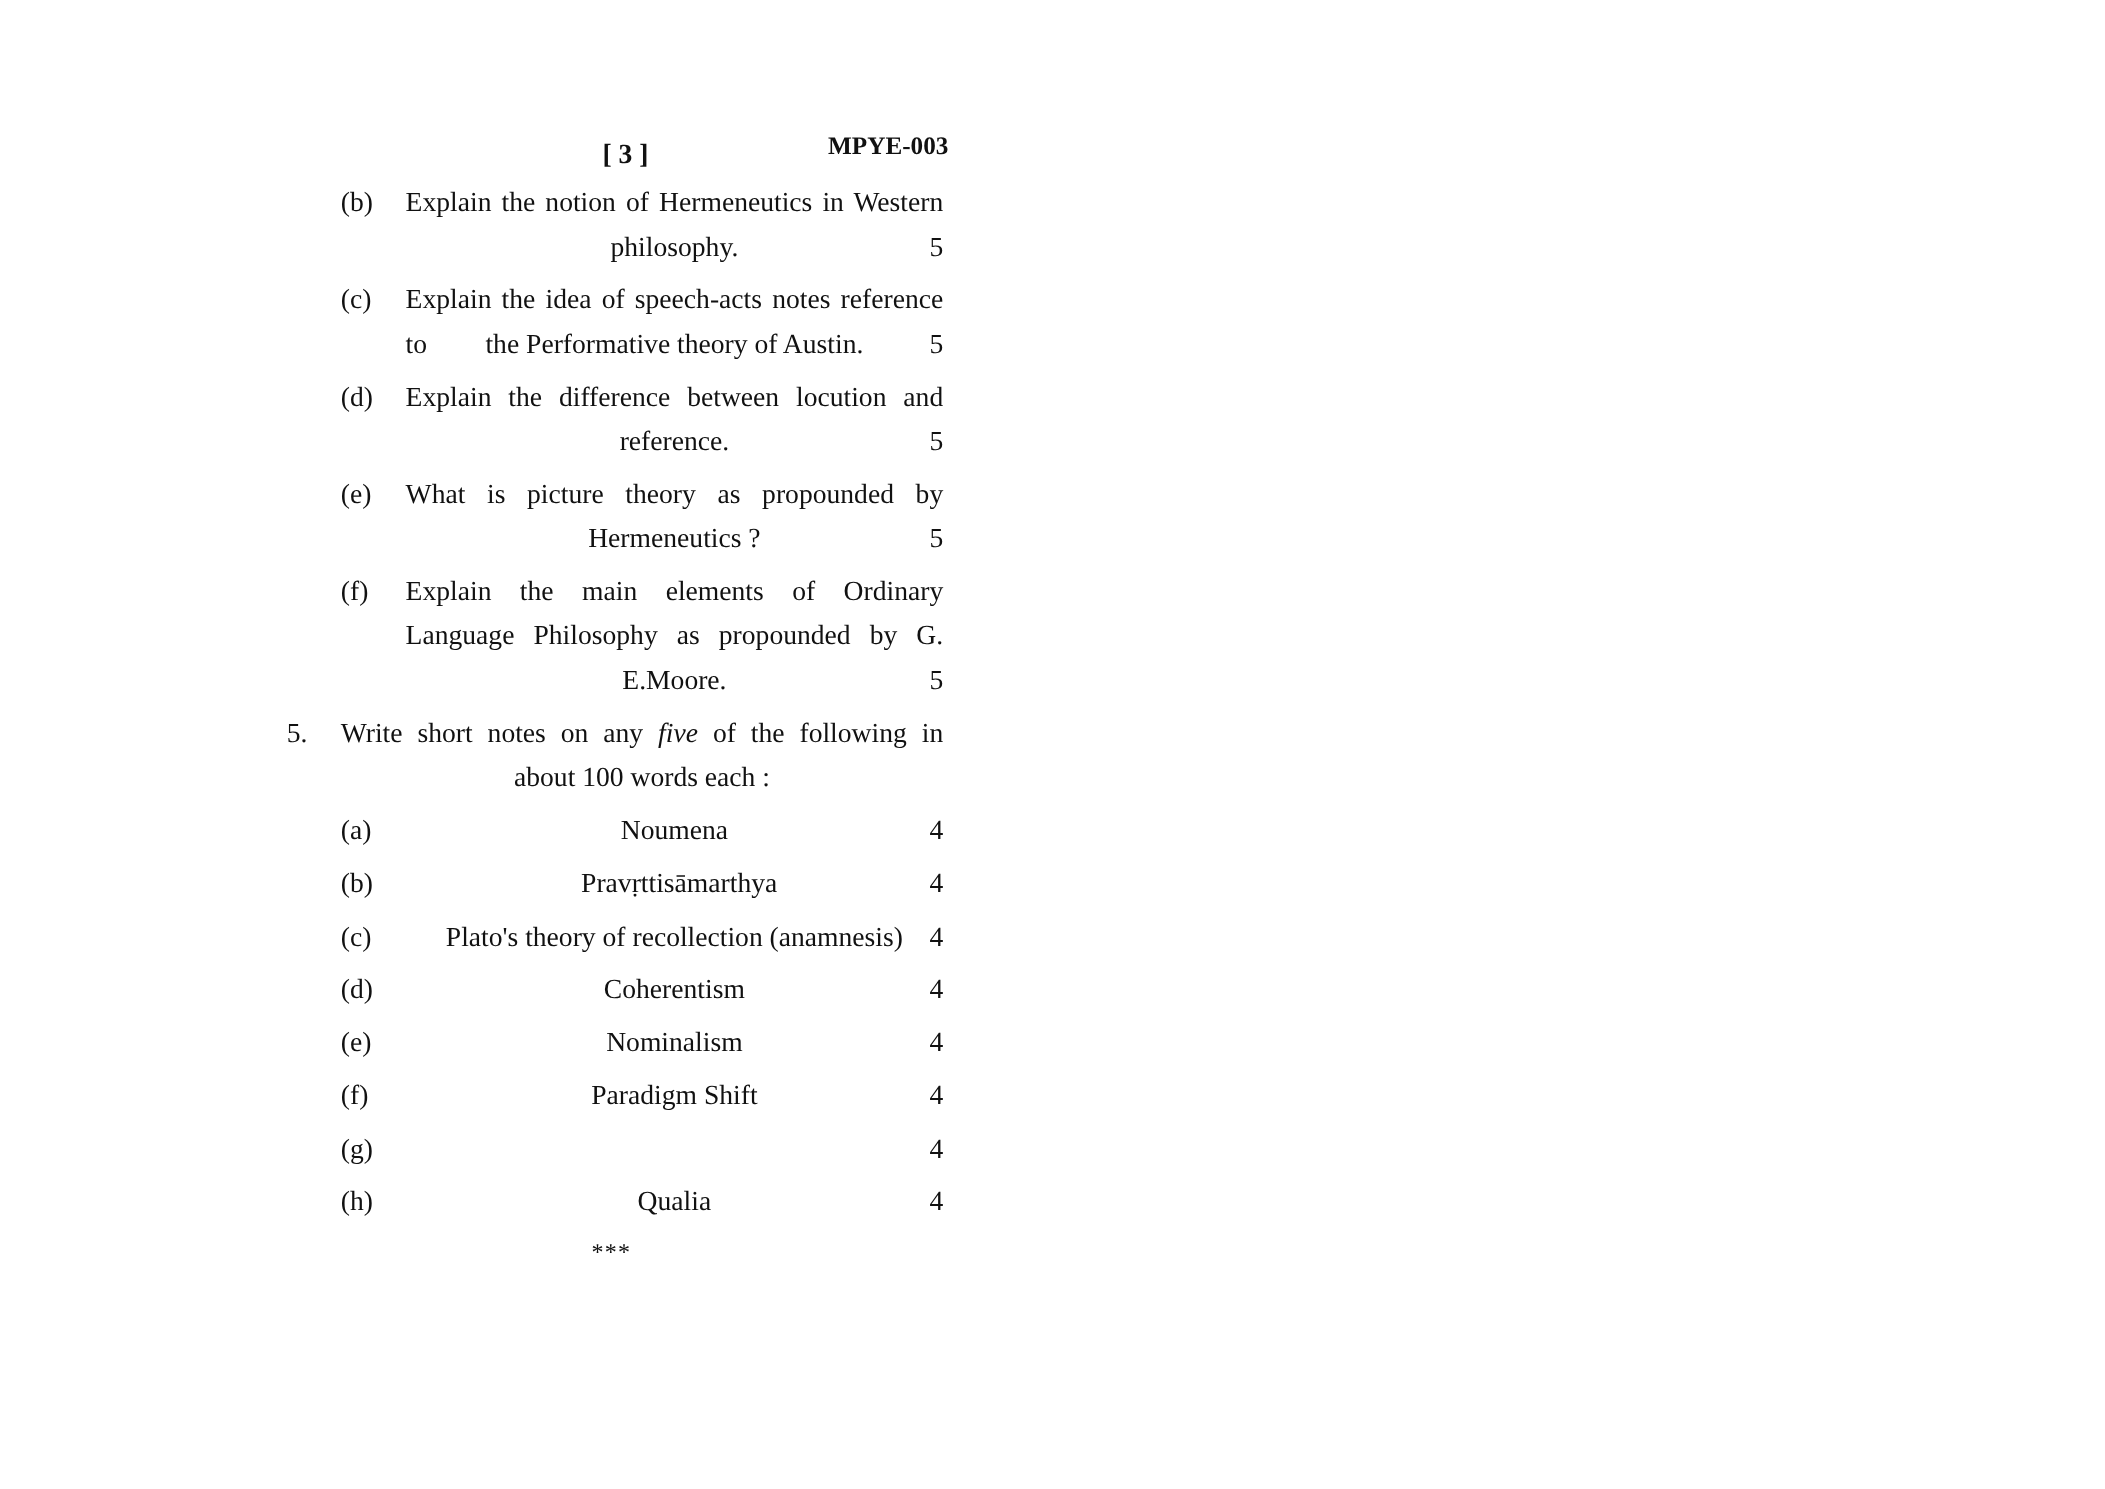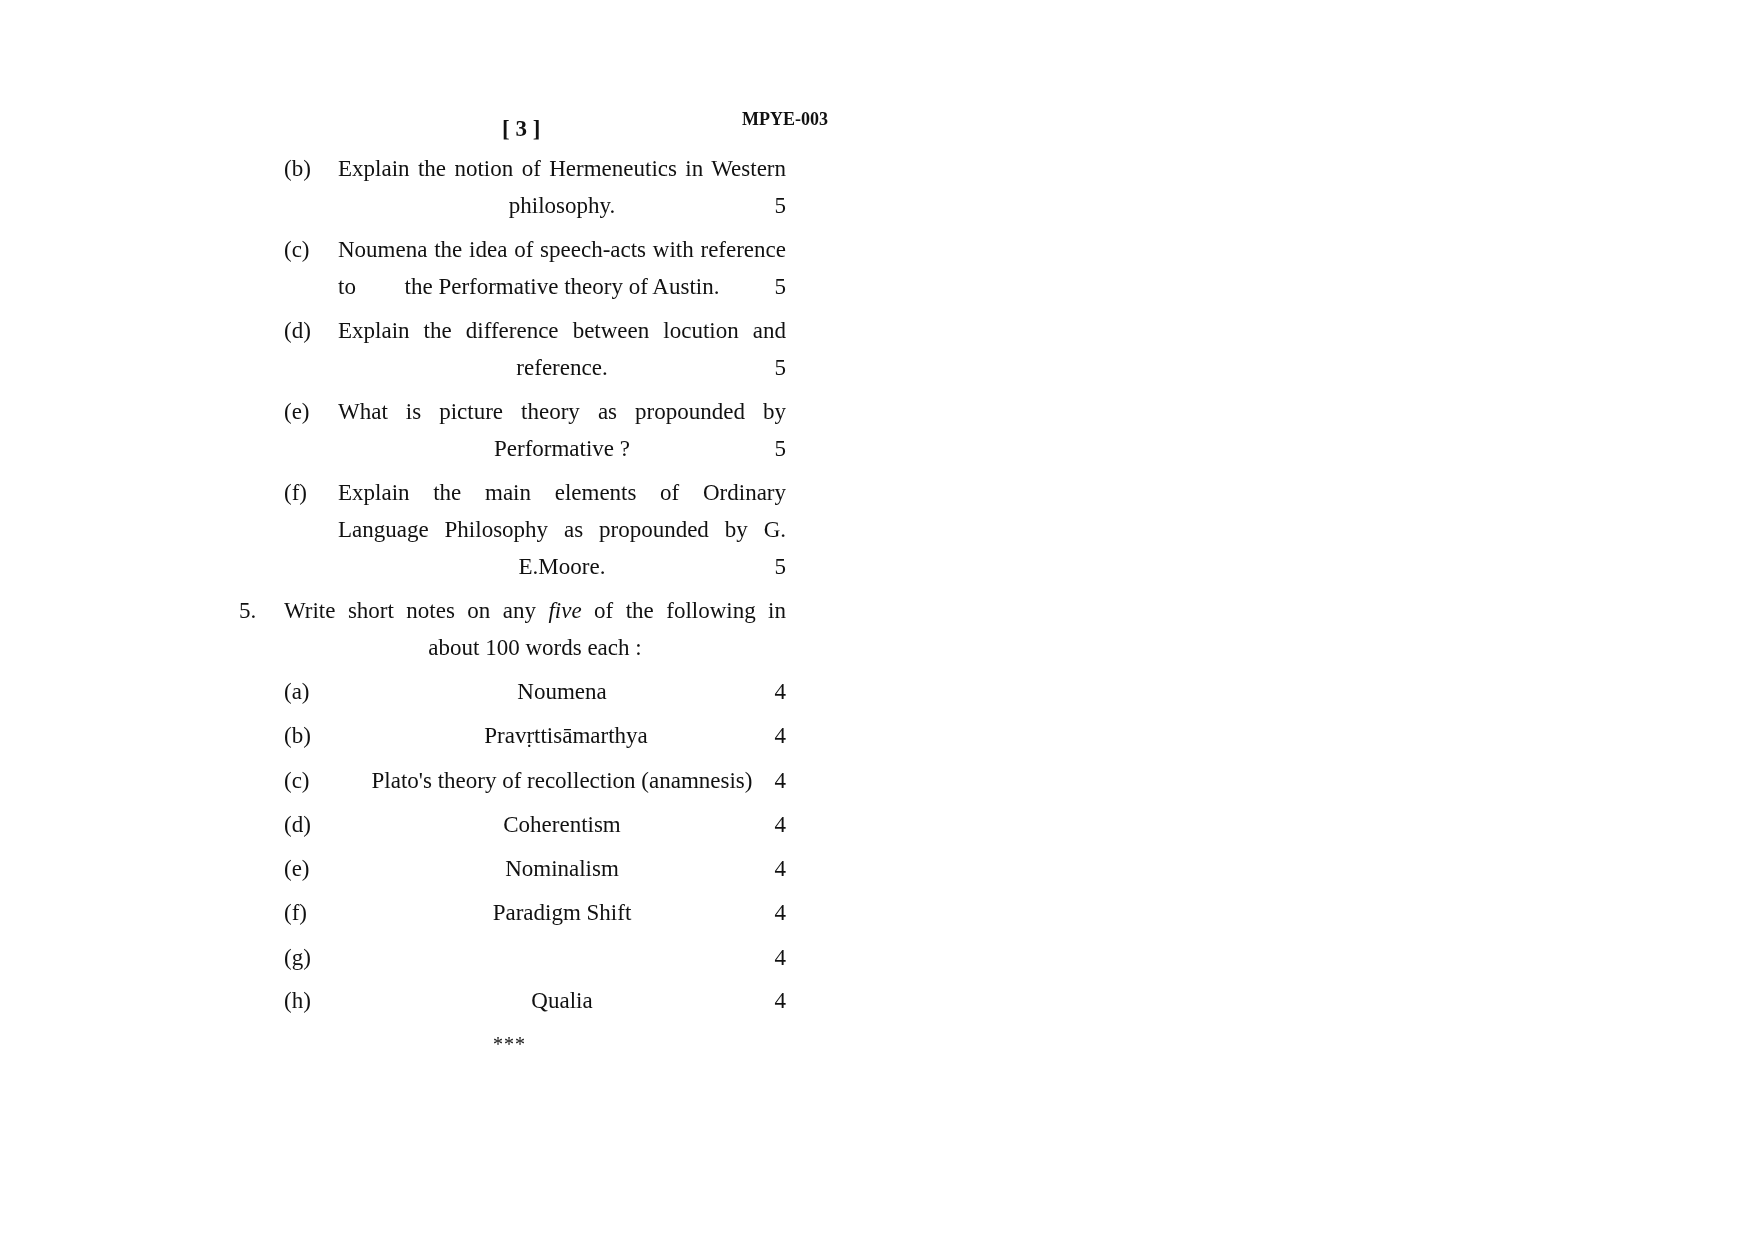--- a/index.html
+++ b/index.html
@@ -3,21 +3,21 @@
 <meta charset="utf-8">
 <style>
   html, body { margin: 0; padding: 0; background: #ffffff; }
   body {
     width: 1754px; height: 1241px; position: relative; overflow: hidden;
     font-family: "Liberation Serif", "DejaVu Serif", serif;
     color: #111111;
   }
   .abs { position: absolute; white-space: nowrap; }
   .page-num { left: 502px; top: 116px; font-size: 23px; font-weight: bold; }
-  .paper-code { left: 690px; width: 96px; top: 109px; font-size: 18px; font-weight: bold; text-align: right; margin-left: 42px; }
+  .paper-code { left: 690px; width: 96px; top: 109px; font-size: 21px; font-weight: bold; text-align: right; }
 
   .row { position: absolute; left: 0; width: 1754px; font-size: 23px; line-height: 37px; height: 37px; }
   .row .label { position: absolute; left: 284px; }
   .row .qnum { position: absolute; left: 239px; }
   .row .text { position: absolute; left: 338px; width: 448px; text-align: center; }
   .row .text.wide { left: 284px; width: 502px; }
   .row .text.justify { text-align: justify; text-align-last: justify; }
   .row .marks { position: absolute; left: 766px; width: 20px; text-align: right; }
   .row .text.indent { left: 342px; }
   .stars { left: 493px; top: 1033px; font-size: 20px; letter-spacing: 1px; }
@@ -33,42 +33,42 @@
   <span class="label">(b)</span>
   <span class="text justify">Explain the notion of Hermeneutics in Western</span>
 </div>
 <div class="row" style="top:187px">
   <span class="text">philosophy.</span>
   <span class="marks">5</span>
 </div>
 
 <div class="row" style="top:231px">
   <span class="label">(c)</span>
-  <span class="text justify">Noumena the idea of speech-acts with reference to</span>
+  <span class="text justify">Explain the idea of speech-acts notes reference to</span>
 </div>
 <div class="row" style="top:268px">
   <span class="text">the Performative theory of Austin.</span>
   <span class="marks">5</span>
 </div>
 
 <div class="row" style="top:312px">
   <span class="label">(d)</span>
   <span class="text justify">Explain the difference between locution and</span>
 </div>
 <div class="row" style="top:349px">
   <span class="text">reference.</span>
   <span class="marks">5</span>
 </div>
 
 <div class="row" style="top:393px">
   <span class="label">(e)</span>
   <span class="text justify">What is picture theory as propounded by</span>
 </div>
 <div class="row" style="top:430px">
-  <span class="text">Performative ?</span>
+  <span class="text">Hermeneutics ?</span>
   <span class="marks">5</span>
 </div>
 
 <div class="row" style="top:474px">
   <span class="label">(f)</span>
   <span class="text justify">Explain the main elements of Ordinary</span>
 </div>
 <div class="row" style="top:511px">
   <span class="text justify">Language Philosophy as propounded by G.</span>
 </div>

